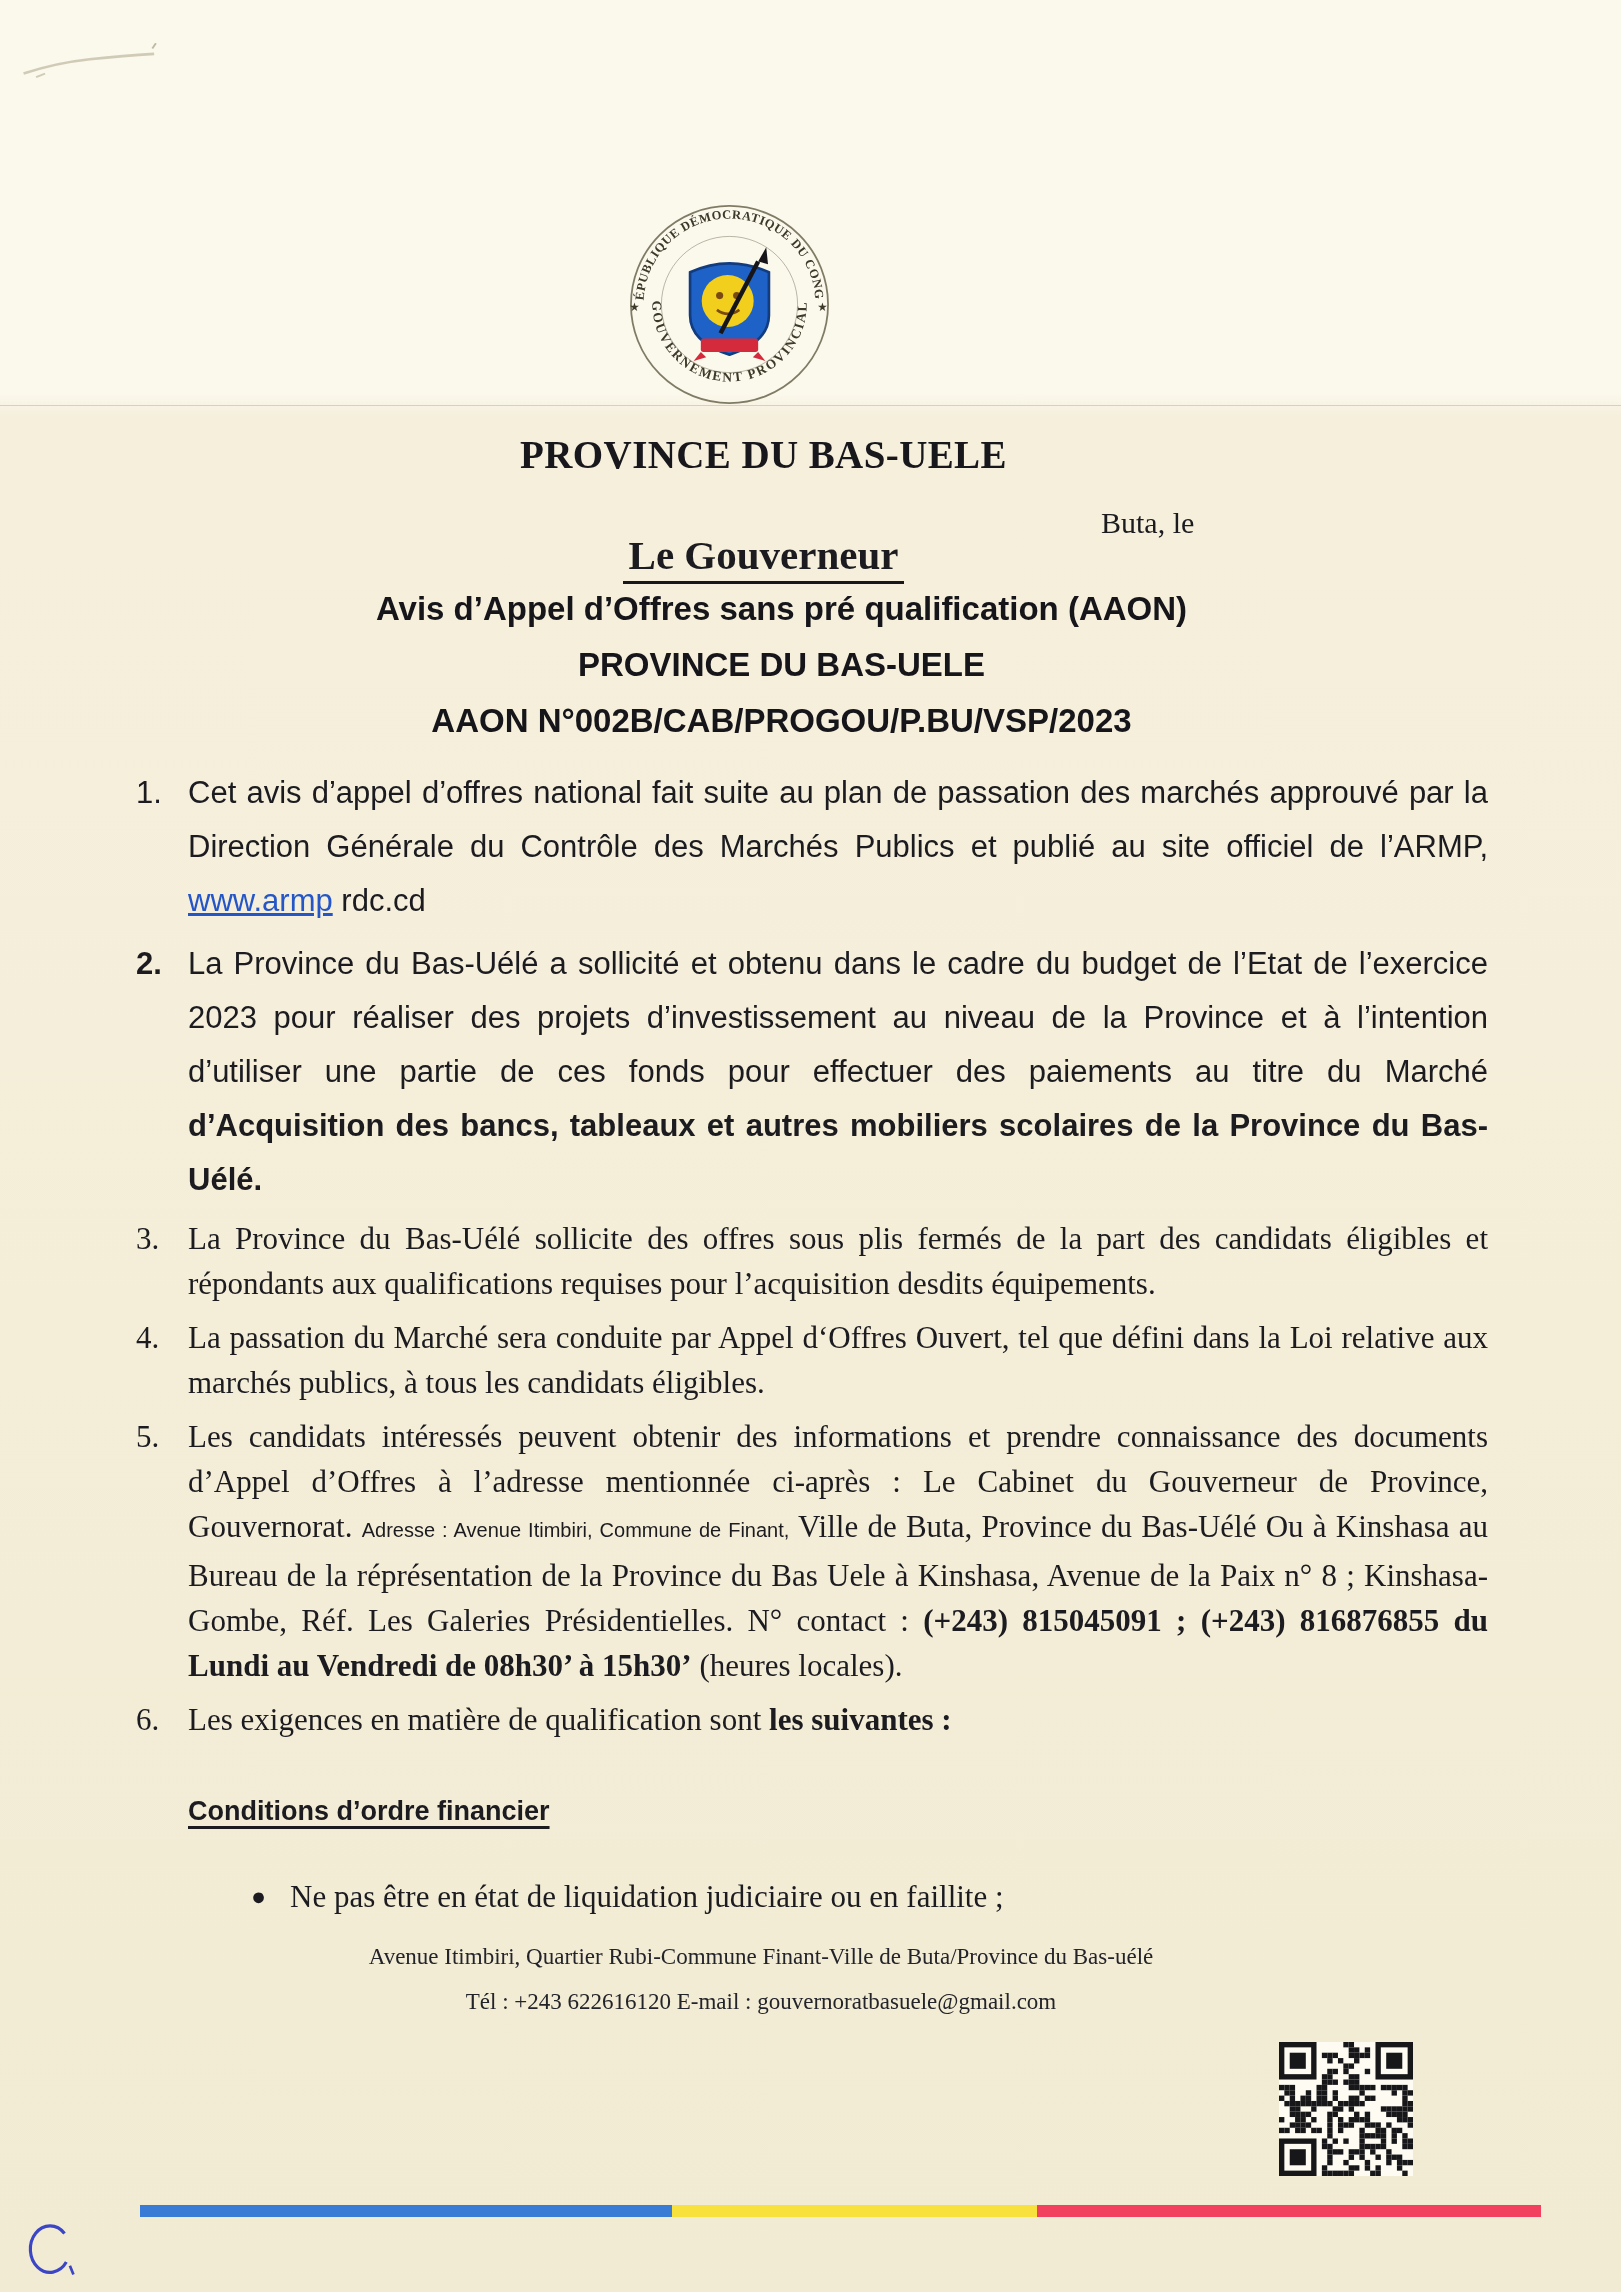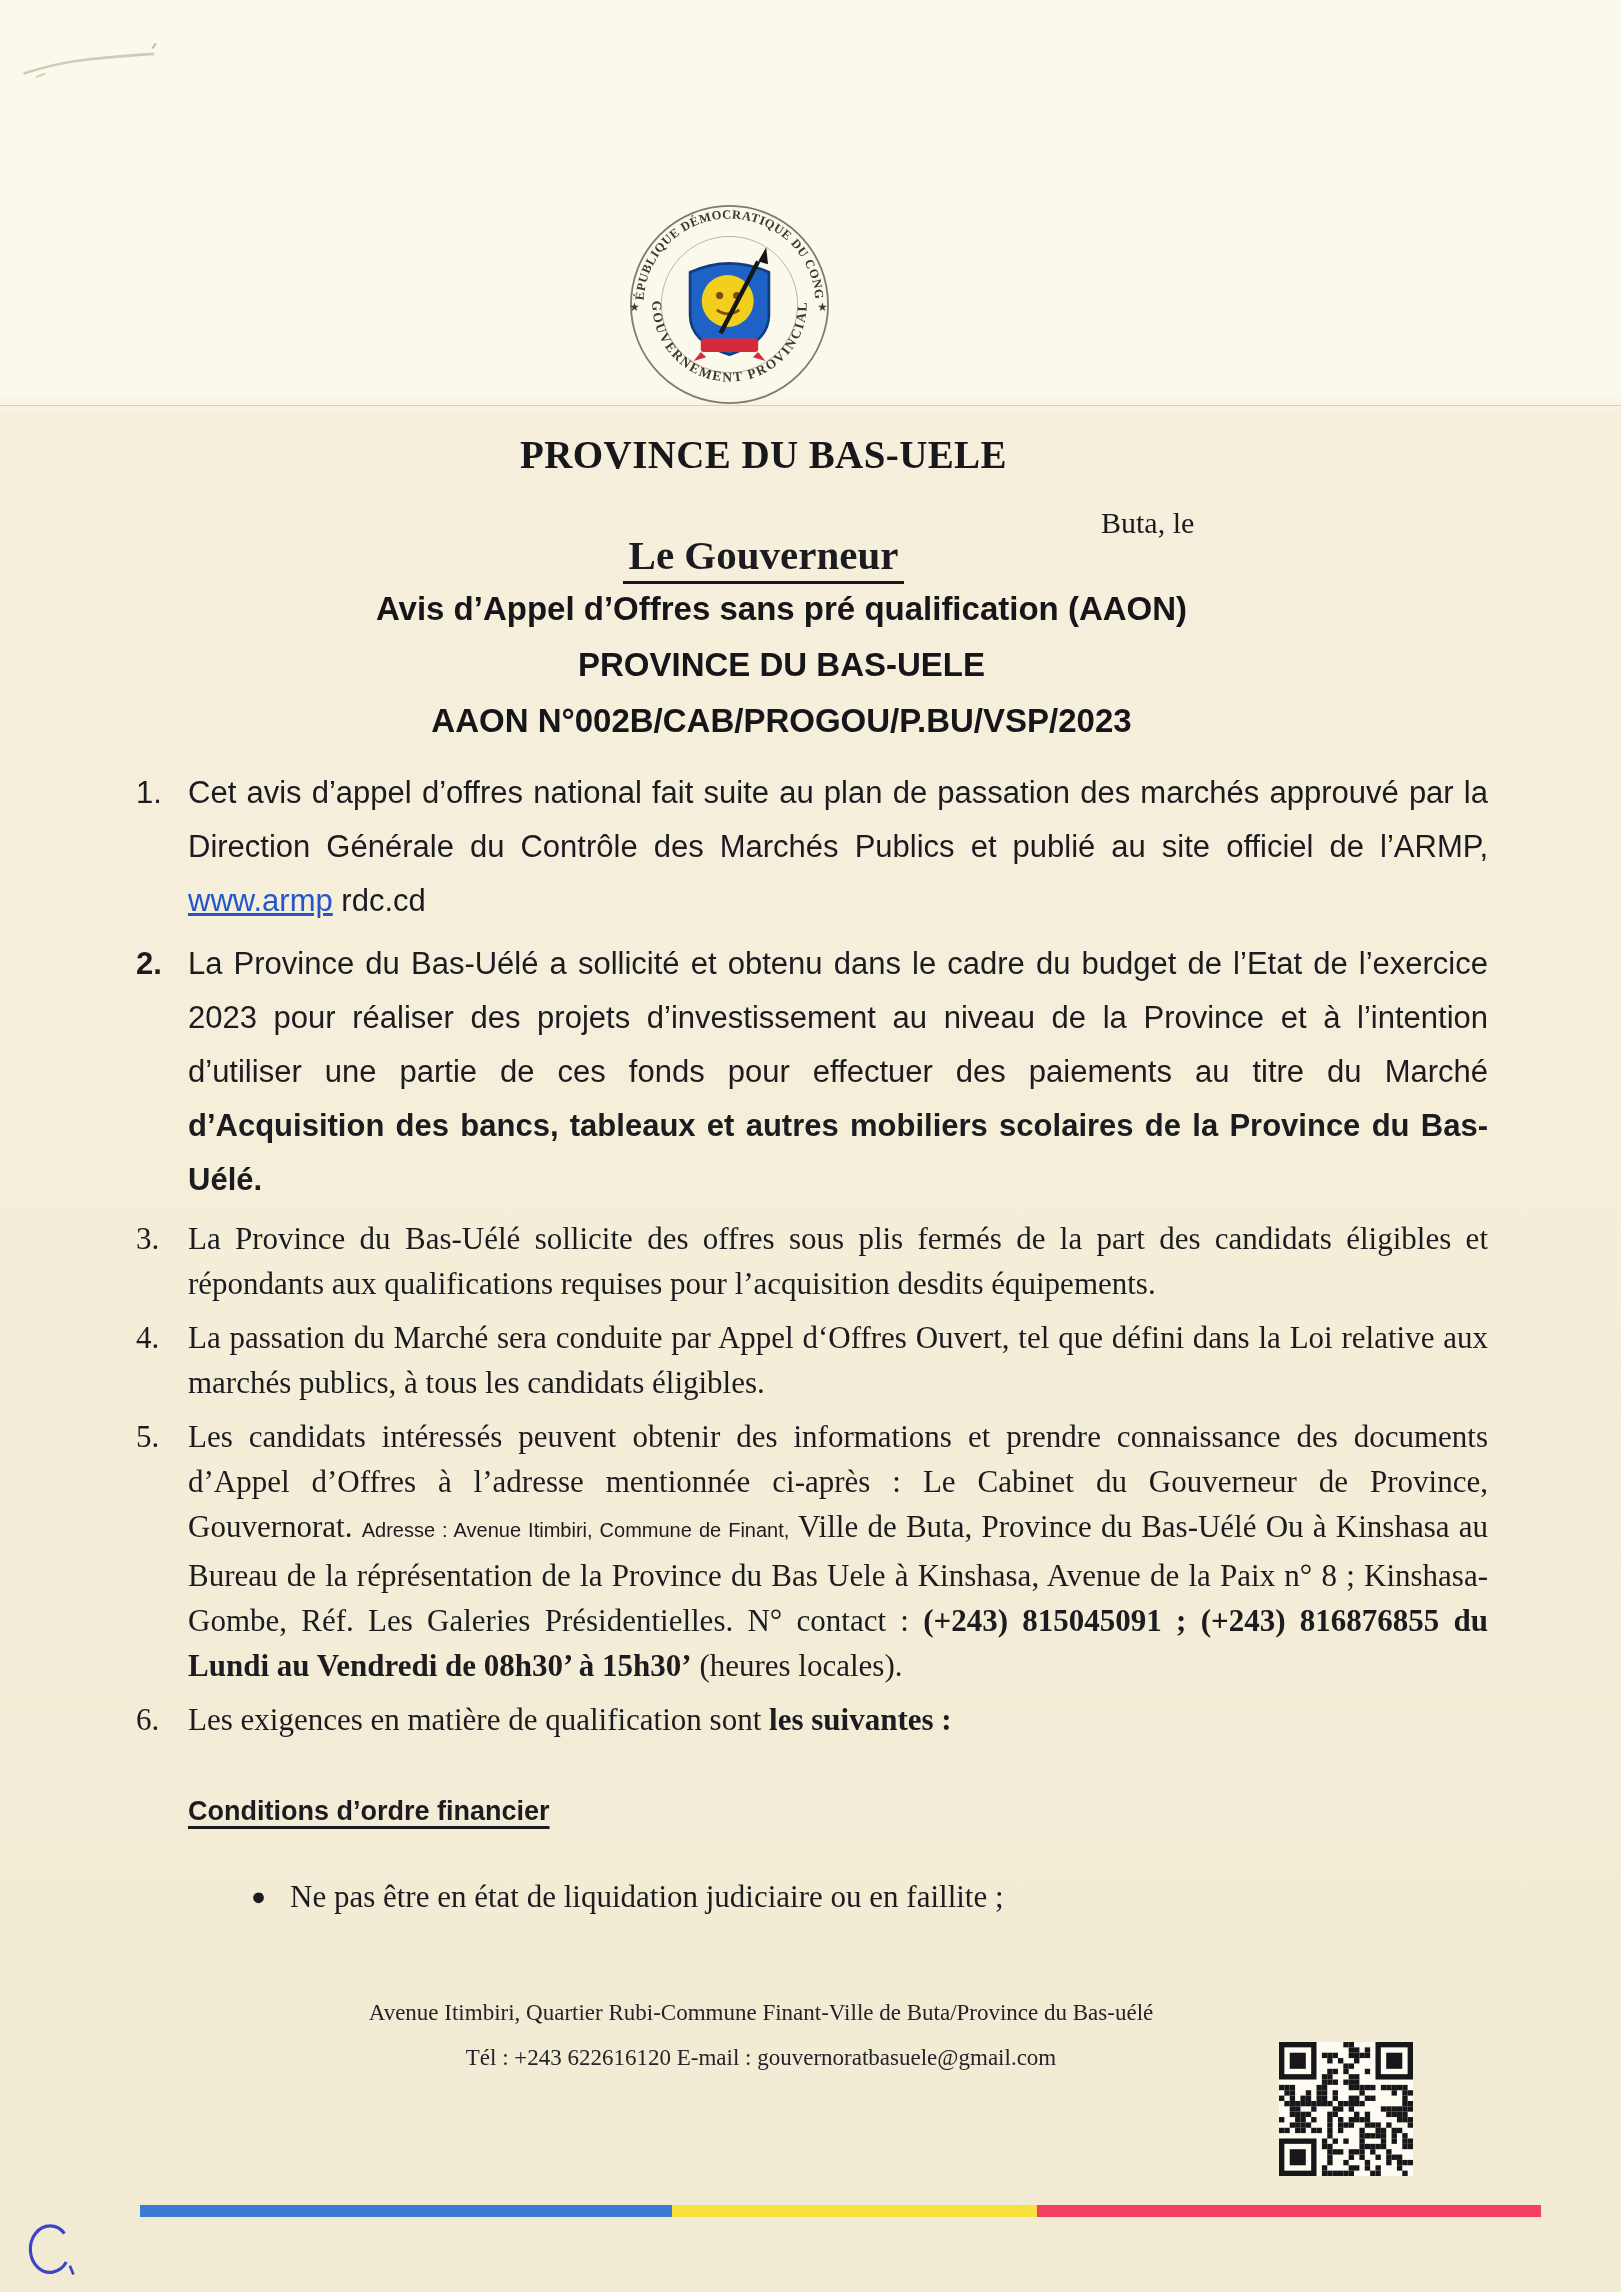--- a/index.html
+++ b/index.html
@@ -35,21 +35,21 @@
   .link{color:#2456c8;text-decoration:underline;cursor:pointer;}
   .sans-seg{font-family:"Liberation Sans",sans-serif;font-size:20px;}
   .fin-heading{
     margin:54px 0 0 52px;
     font-family:"Liberation Sans",sans-serif;font-weight:700;font-size:27px;
     text-decoration:underline;text-decoration-thickness:2.7px;text-underline-offset:6.3px;
   }
   .bullet-row{display:flex;margin:47px 0 0 115px;font-family:"Liberation Serif",serif;font-size:31px;line-height:45px;}
   .bullet-dot{flex:0 0 39px;font-size:25px;line-height:45px;}
   
-  .footer{position:absolute;top:1990px;left:134px;width:1254px;text-align:center;font-size:23px;line-height:45px;color:#23232a;font-family:"Liberation Serif",serif;}
+  .footer{position:absolute;top:1934px;left:134px;width:1254px;text-align:center;font-size:23px;line-height:45px;color:#23232a;font-family:"Liberation Serif",serif;}
   .qr{position:absolute;left:1279px;top:2042px;width:134px;height:134px;}
   .flag-bar{position:absolute;left:140px;top:2205px;width:1401px;height:11.6px;display:flex;}
   .flag-bar span{display:block;height:100%;}
   .flag-blue{width:38%;}
   .flag-yellow{width:26%;}
   .flag-red{width:36%;}
 </style>
 </head>
 <body>
 

